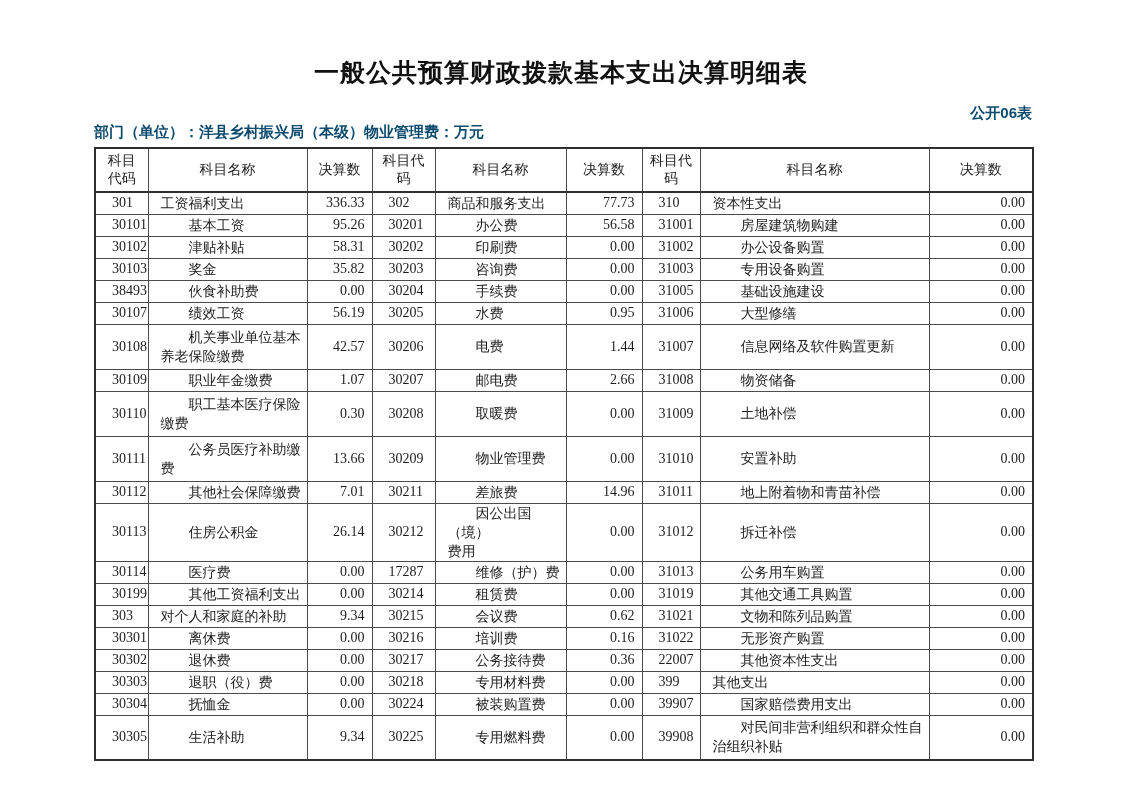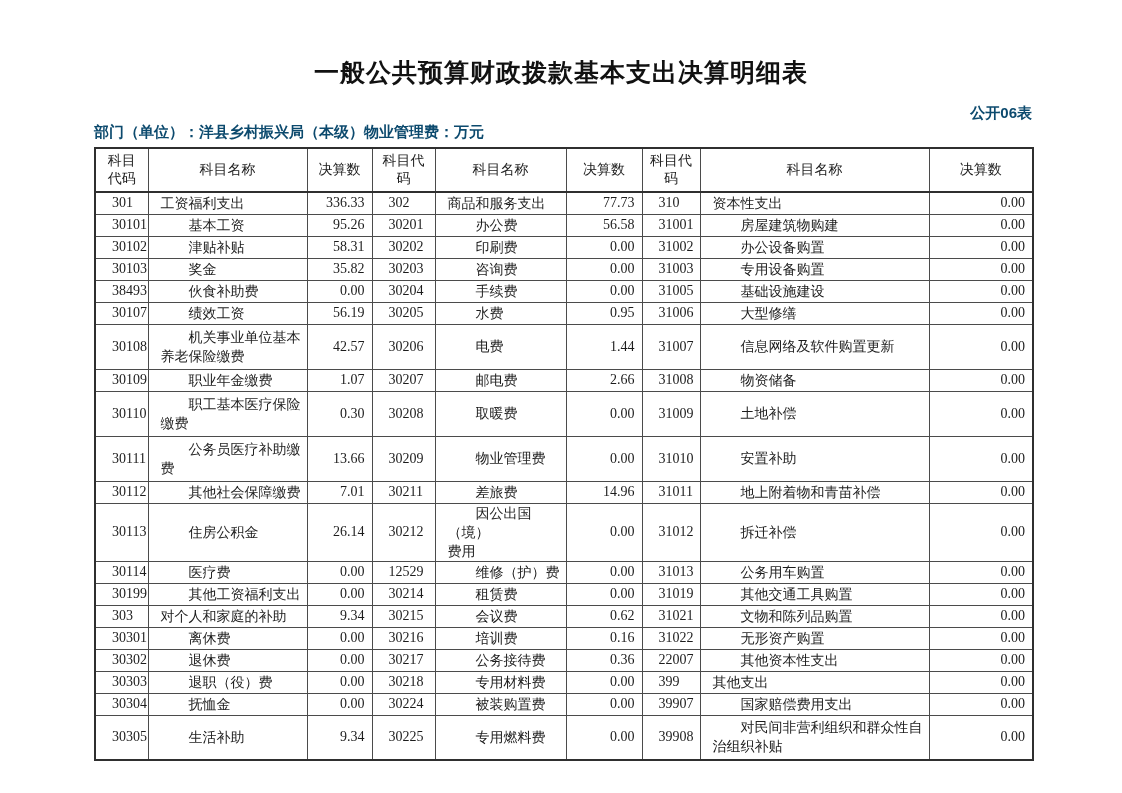--- a/index.html
+++ b/index.html
@@ -216,21 +216,21 @@
 费用</td>
       <td class="val g2">0.00</td>
       <td class="code g3">31012</td>
       <td class="name g3">拆迁补偿</td>
       <td class="val g3">0.00</td>
     </tr>
         <tr>
       <td class="code g1">30114</td>
       <td class="name g1">医疗费</td>
       <td class="val g1">0.00</td>
-      <td class="code g2">12529</td>
+      <td class="code g2">17287</td>
       <td class="name g2">维修（护）费</td>
       <td class="val g2">0.00</td>
       <td class="code g3">31013</td>
       <td class="name g3">公务用车购置</td>
       <td class="val g3">0.00</td>
     </tr>
         <tr>
       <td class="code g1">30199</td>
       <td class="name g1">其他工资福利支出</td>
       <td class="val g1">0.00</td>

